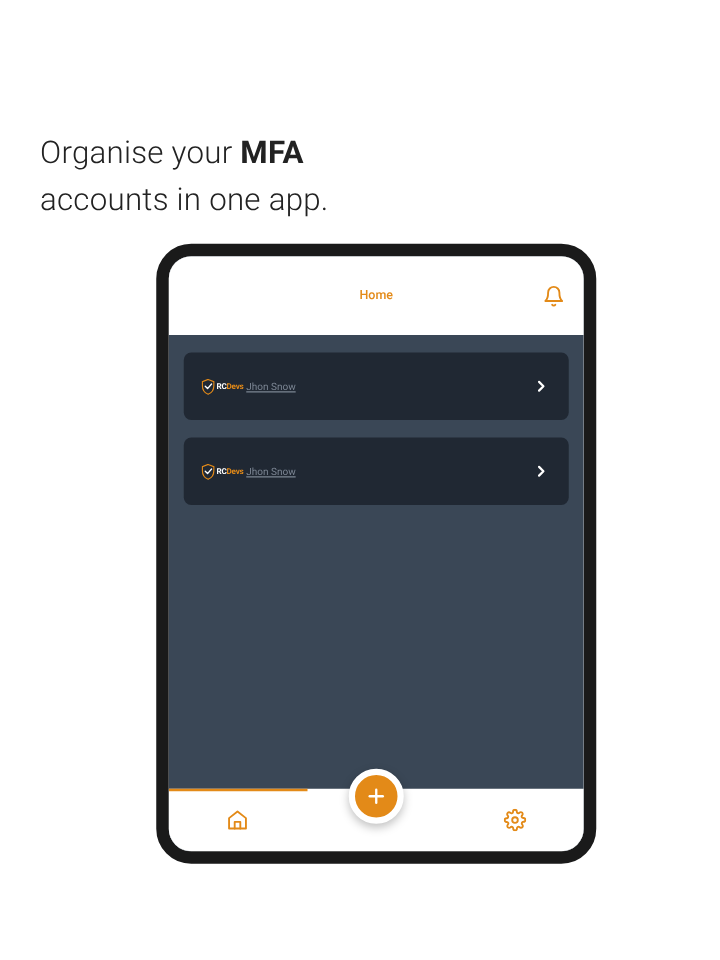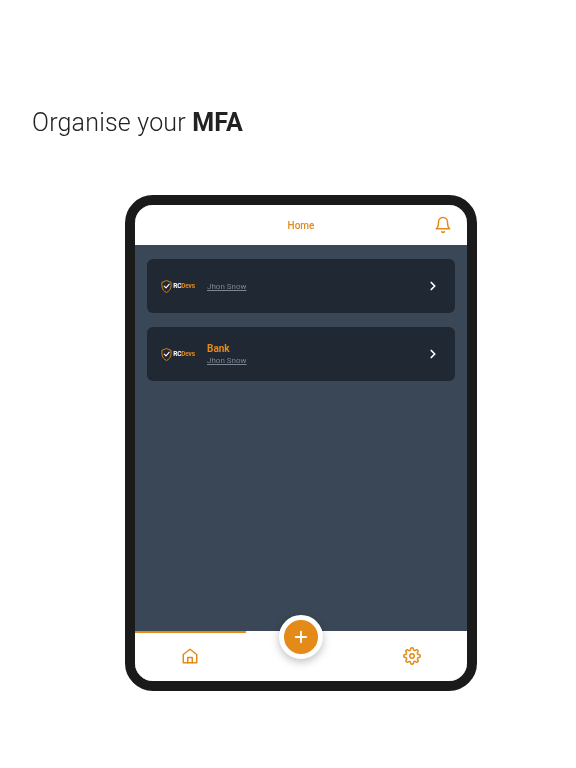--- a/index.html
+++ b/index.html
@@ -17,21 +17,21 @@
     height: 496px;
     border: 10px solid #1a1a1a;
     border-radius: 28px;
     background: #3a4756;
     overflow: hidden;
   }
 
   .app { width: 100%; height: 100%; display: flex; flex-direction: column; background: #3a4756; }
 
   .topbar {
-    height: 40px;
+    height: 63px;
     background: #ffffff;
     display: flex;
     align-items: center;
     justify-content: space-between;
     padding: 0 14px;
     position: relative;
   }
   .topbar .title {
     position: absolute;
     left: 0; right: 0;
@@ -45,21 +45,21 @@
 
   .content { flex: 1; padding: 14px 12px; display: flex; flex-direction: column; gap: 14px; }
 
   .account-row {
     background: #202833;
     border-radius: 6px;
     height: 54px;
     display: flex;
     align-items: center;
     padding: 0 12px;
-    gap: 10px;
+    gap: 0;
   }
   .logo-wrap { width: 38px; display:flex; align-items:center; justify-content:center; }
   .rcdevs-logo { display:flex; align-items:center; gap:1px; }
   .rcdevs-logo svg { flex:0 0 auto; }
   .logo-text { font-size: 6.5px; font-weight: 700; letter-spacing: -0.2px; }
   .logo-text .rc { color: #ffffff; }
   .logo-text .devs { color: #e38a18; }
 
   .acct-text { display: flex; flex-direction: column; gap: 2px; flex:1; }
   .acct-title { color: #e38a18; font-size: 10px; font-weight: 700; }
@@ -97,20 +97,21 @@
   }
 
 </style>
 </head>
 <body>
 
 <div class="page">
 
   <div class="headline">
     <span>Organise your </span><span class="bold">MFA</span><br>
+    <span>accounts in one app.</span>
   </div>
 
   <div class="tablet">
     <div class="app">
 
       <div class="topbar">
         <div class="title">Home</div>
         <div class="bell">
           <svg width="18" height="18" viewBox="0 0 24 24" fill="none" stroke="#e38a18" stroke-width="2" stroke-linecap="round" stroke-linejoin="round">
             <path d="M18 8a6 6 0 10-12 0c0 7-3 9-3 9h18s-3-2-3-9"></path>
@@ -145,21 +146,20 @@
           <div class="logo-wrap">
             <div class="rcdevs-logo">
               <svg width="11" height="13" viewBox="0 0 24 28">
                 <path d="M12 1 L22 5 V12 C22 20 17 25 12 27 C7 25 2 20 2 12 V5 Z" fill="none" stroke="#e38a18" stroke-width="2"></path>
                 <path d="M7 13 L11 17 L18 9" fill="none" stroke="#ffffff" stroke-width="2.4" stroke-linecap="round" stroke-linejoin="round"></path>
               </svg>
               <span class="logo-text"><span class="rc">RC</span><span class="devs">Devs</span></span>
             </div>
           </div>
           <div class="acct-text">
-            <div class="acct-title">Bank</div>
             <div class="acct-sub">Jhon Snow</div>
           </div>
           <div class="chevron">
             <svg width="14" height="14" viewBox="0 0 24 24" fill="none" stroke="#ffffff" stroke-width="3" stroke-linecap="round" stroke-linejoin="round">
                 <polyline points="9 18 15 12 9 6"></polyline>
               </svg>
           </div>
         </div>
 
       </div>

